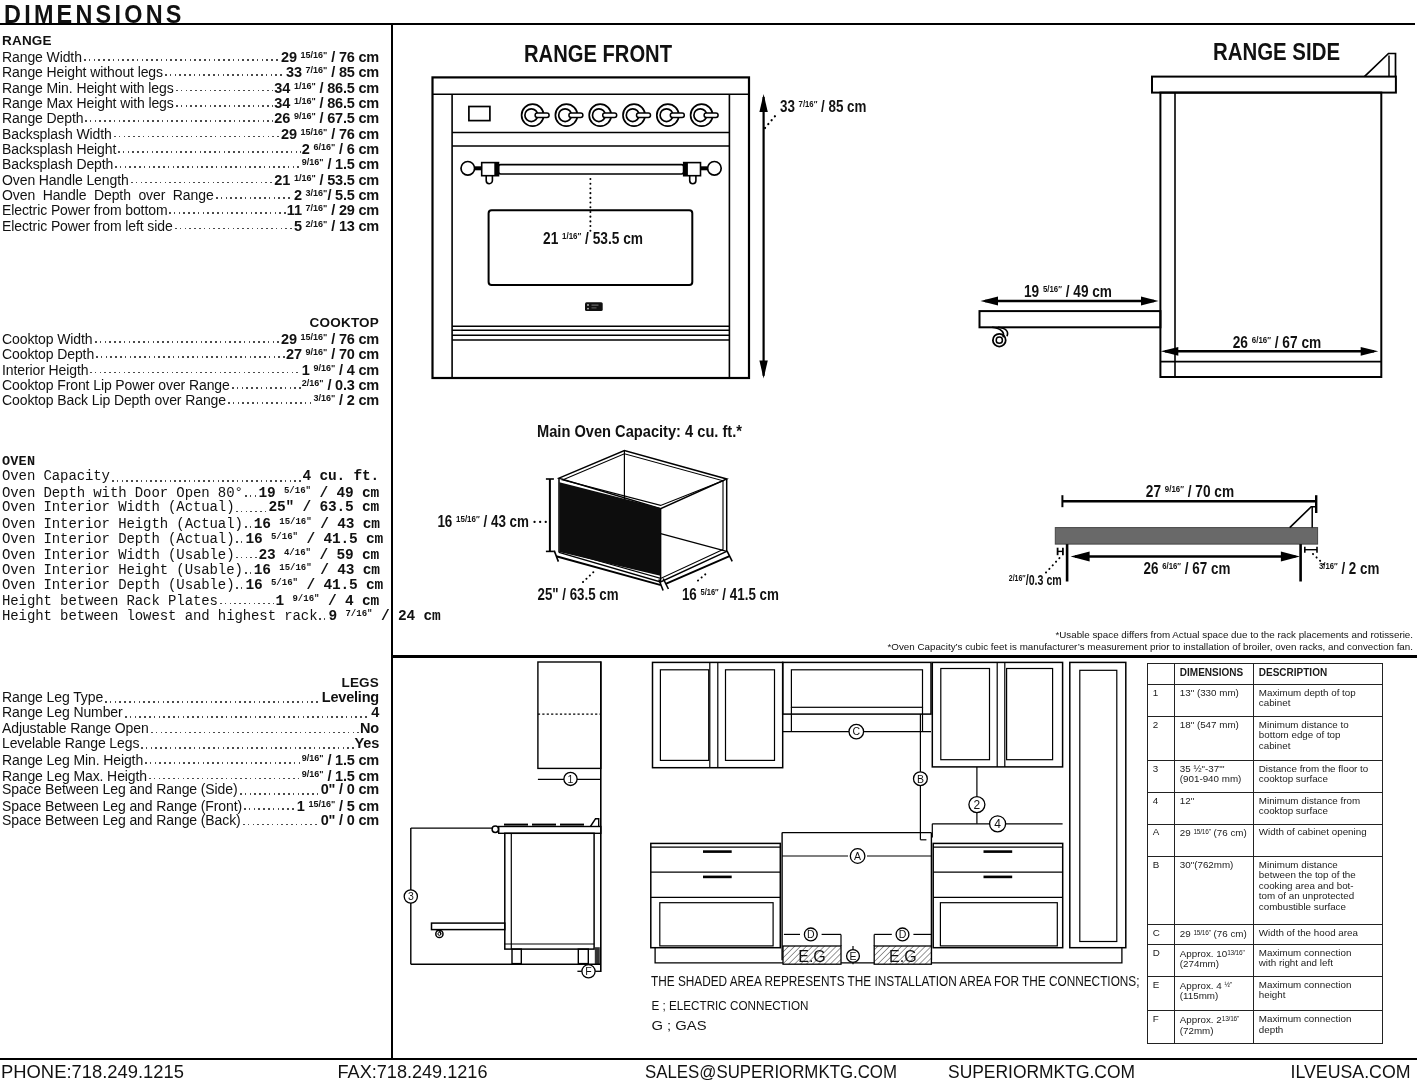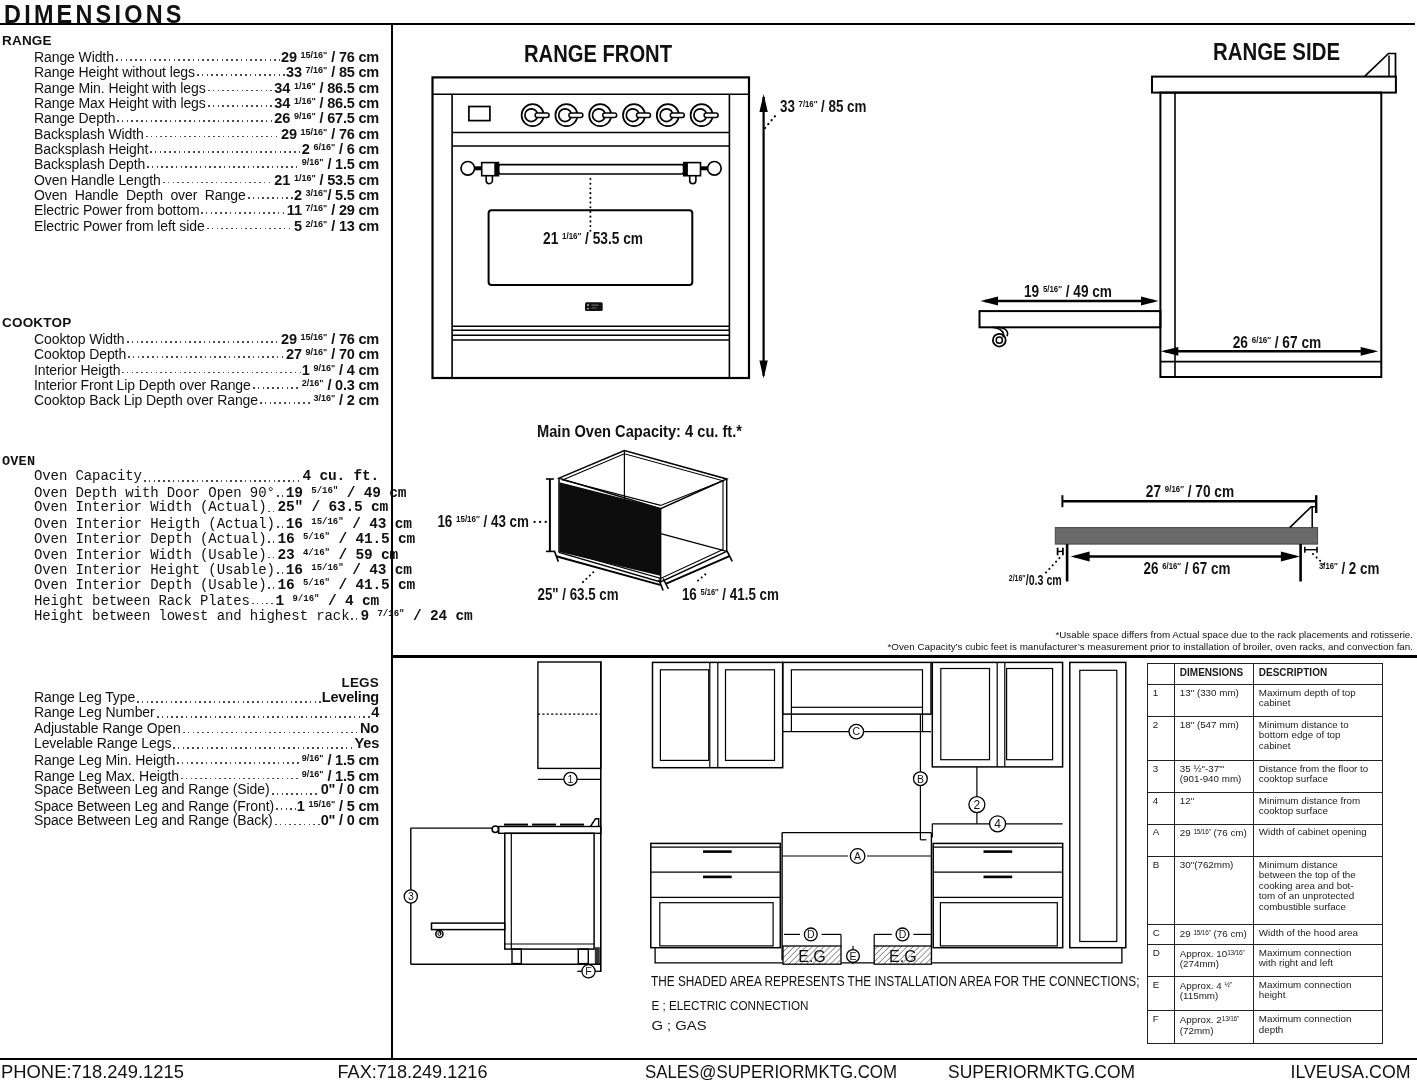--- a/index.html
+++ b/index.html
@@ -4,21 +4,21 @@
 <style>
   html,body{margin:0;padding:0;background:#fff;}
   body{width:1417px;height:1080px;position:relative;overflow:hidden;
        font-family:"Liberation Sans",sans-serif;color:#111;}
   .abs{position:absolute;}
   .ln{position:absolute;background:#000;}
   
   .spec{position:absolute;left:2px;width:377px;}
   .spec h3{margin:0;font-size:13.5px;line-height:14px;font-weight:bold;letter-spacing:.2px;}
   .r{display:flex;align-items:baseline;line-height:15.34px;height:15.34px;font-size:14px;white-space:nowrap;}
-  .r .lab{letter-spacing:-0.1px;margin-left:32px;}
+  .r .lab{letter-spacing:-0.1px;}
   .dots{flex:1;height:1.7px;align-self:flex-end;background:repeating-linear-gradient(90deg,#4a4a4a 0 1.6px,transparent 1.6px 4.8px);margin:0 1px 2.6px 2px;min-width:8px;}
   .v{font-weight:bold;font-size:14.5px;letter-spacing:-0.2px;}
   .v i{font-style:normal;font-size:9px;vertical-align:4px;letter-spacing:0;}
   .ttl{position:absolute;font-weight:bold;white-space:nowrap;}
   
   #dimtable{border-collapse:collapse;width:236px;table-layout:fixed;font-size:9.8px;color:#1a1a1a;}
   #dimtable td{border:1.2px solid #222;vertical-align:top;padding:2.5px 3px 0 5px;line-height:10.6px;overflow:hidden;}
   #dimtable td:first-child{width:18px;}
   #dimtable td:nth-child(2){width:70px;}
   #dimtable td sup{font-size:6.5px;vertical-align:2px;letter-spacing:-0.2px;}
@@ -94,58 +94,58 @@
       <span class="dots"></span>
       <span class="v">11 <i>7/16"</i> / 29 cm</span>
     </div>
 <div class="r">
       <span class="lab">Electric Power from left side</span>
       <span class="dots"></span>
       <span class="v">5 <i>2/16"</i> / 13 cm</span>
     </div>
 </div>
 
-<div class="spec" style="top:316px;">
+<div class="spec" style="top:316px;text-align:right;">
 <h3>COOKTOP</h3>
 <div class="r">
       <span class="lab">Cooktop Width</span>
       <span class="dots"></span>
       <span class="v">29 <i>15/16"</i> / 76 cm</span>
     </div>
 <div class="r">
       <span class="lab">Cooktop Depth</span>
       <span class="dots"></span>
       <span class="v">27 <i>9/16"</i> / 70 cm</span>
     </div>
 <div class="r">
       <span class="lab">Interior Heigth</span>
       <span class="dots"></span>
       <span class="v">1 <i>9/16"</i> / 4 cm</span>
     </div>
 <div class="r">
-      <span class="lab">Interior Front Lip Depth over Range</span>
+      <span class="lab">Cooktop Front Lip Power over Range</span>
       <span class="dots"></span>
       <span class="v"><i>2/16"</i> / 0.3 cm</span>
     </div>
 <div class="r">
       <span class="lab">Cooktop Back Lip Depth over Range</span>
       <span class="dots"></span>
       <span class="v"><i>3/16"</i> / 2 cm</span>
     </div>
 </div>
 
 <div class="spec" style="top:455px;font-family:Liberation Mono, monospace;">
 <h3>OVEN</h3>
 <div class="r">
       <span class="lab">Oven Capacity</span>
       <span class="dots"></span>
       <span class="v">4 cu. ft.</span>
     </div>
 <div class="r">
-      <span class="lab">Oven Depth with Door Open 90°</span>
+      <span class="lab">Oven Depth with Door Open 80°</span>
       <span class="dots"></span>
       <span class="v">19 <i>5/16"</i> / 49 cm</span>
     </div>
 <div class="r">
       <span class="lab">Oven Interior Width (Actual)</span>
       <span class="dots"></span>
       <span class="v">25" / 63.5 cm</span>
     </div>
 <div class="r">
       <span class="lab">Oven Interior Heigth (Actual)</span>

